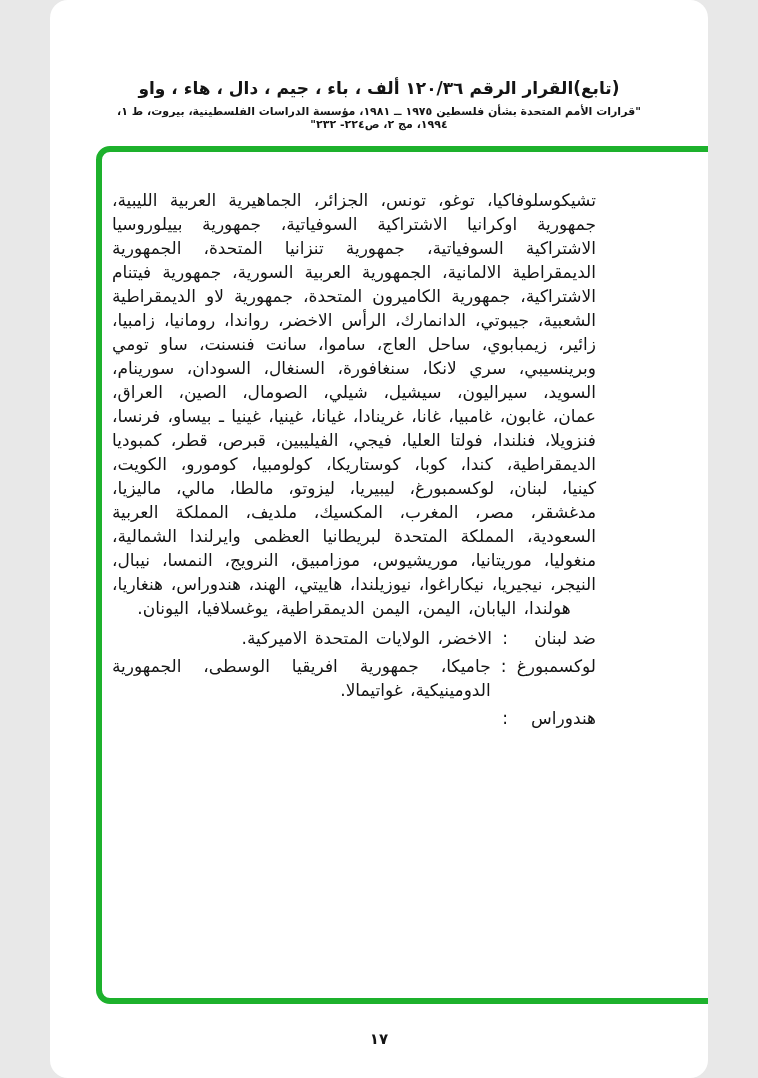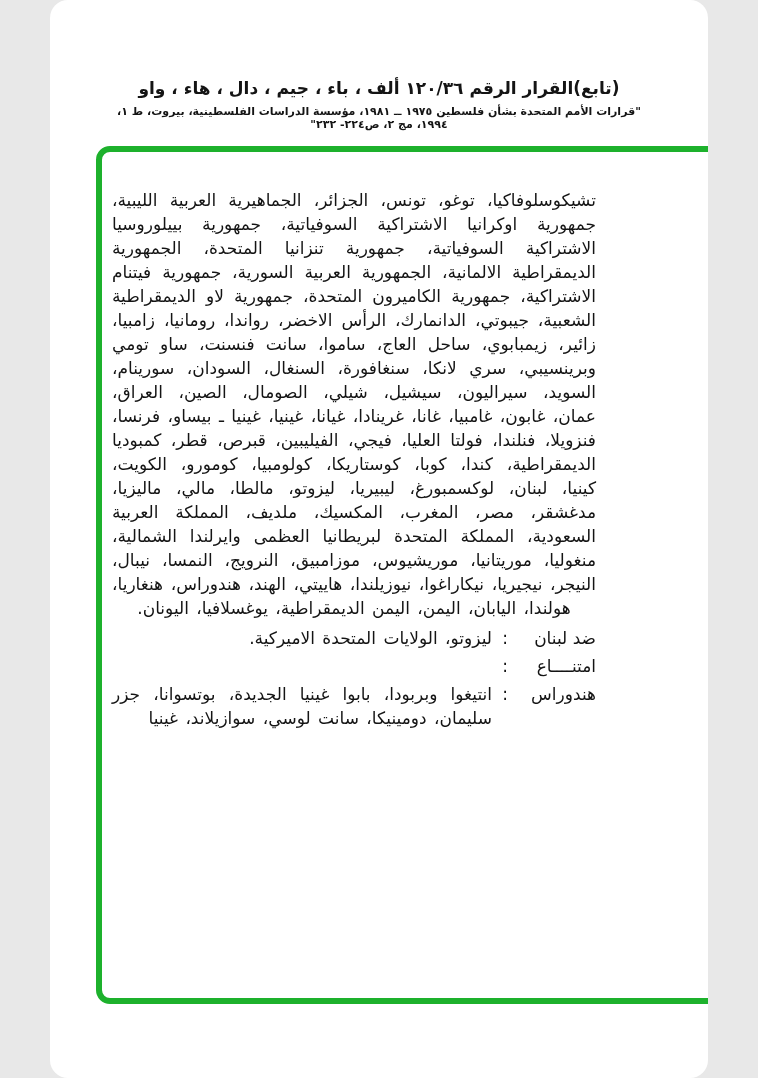--- a/index.html
+++ b/index.html
@@ -86,31 +86,32 @@
 
   <div class="content">
 
     <div class="members">تشيكوسلوفاكيا، توغو، تونس، الجزائر، الجماهيرية العربية الليبية، جمهورية اوكرانيا الاشتراكية السوفياتية، جمهورية بييلوروسيا الاشتراكية السوفياتية، جمهورية تنزانيا المتحدة، الجمهورية الديمقراطية الالمانية، الجمهورية العربية السورية، جمهورية فيتنام الاشتراكية، جمهورية الكاميرون المتحدة، جمهورية لاو الديمقراطية الشعبية، جيبوتي، الدانمارك، الرأس الاخضر، رواندا، رومانيا، زامبيا، زائير، زيمبابوي، ساحل العاج، ساموا، سانت فنسنت، ساو تومي وبرينسيبي، سري لانكا، سنغافورة، السنغال، السودان، سورينام، السويد، سيراليون، سيشيل، شيلي، الصومال، الصين، العراق، عمان، غابون، غامبيا، غانا، غرينادا، غيانا، غينيا، غينيا ـ بيساو، فرنسا، فنزويلا، فنلندا، فولتا العليا، فيجي، الفيليبين، قبرص، قطر، كمبوديا الديمقراطية، كندا، كوبا، كوستاريكا، كولومبيا، كومورو، الكويت، كينيا، لبنان، لوكسمبورغ، ليبيريا، ليزوتو، مالطا، مالي، ماليزيا، مدغشقر، مصر، المغرب، المكسيك، ملديف، المملكة العربية السعودية، المملكة المتحدة لبريطانيا العظمى وايرلندا الشمالية، منغوليا، موريتانيا، موريشيوس، موزامبيق، النرويج، النمسا، نيبال، النيجر، نيجيريا، نيكاراغوا، نيوزيلندا، هاييتي، الهند، هندوراس، هنغاريا، هولندا، اليابان، اليمن، اليمن الديمقراطية، يوغسلافيا، اليونان.</div>
 
     <div class="votes">
 
       <div class="vote-row">
         <div class="vote-label">ضد لبنان</div>
         <div class="vote-colon">:</div>
-        <div class="vote-text">ليزوتو، الولايات المتحدة الاميركية.</div>
+        <div class="vote-text">الاخضر، الولايات المتحدة الاميركية.</div>
       </div>
 
       <div class="vote-row">
-        <div class="vote-label">امتنــــاع</div>
+        <div class="vote-label">لوكسمبورغ</div>
         <div class="vote-colon">:</div>
+        <div class="vote-text">جاميكا، جمهورية افريقيا الوسطى، الجمهورية الدومينيكية، غواتيمالا.</div>
       </div>
 
       <div class="vote-row">
         <div class="vote-label">هندوراس</div>
         <div class="vote-colon">:</div>
-        <div class="vote-text">انتيغوا وبربودا، بابوا غينيا الجديدة، بوتسوانا، جزر سليمان، دومينيكا، سانت لوسي، سوازيلاند، غينيا</div>
       </div>
 
     </div>
   </div>
 
+  <div class="page-number">١٧</div>
 
 </div>
 
 </body></html>

